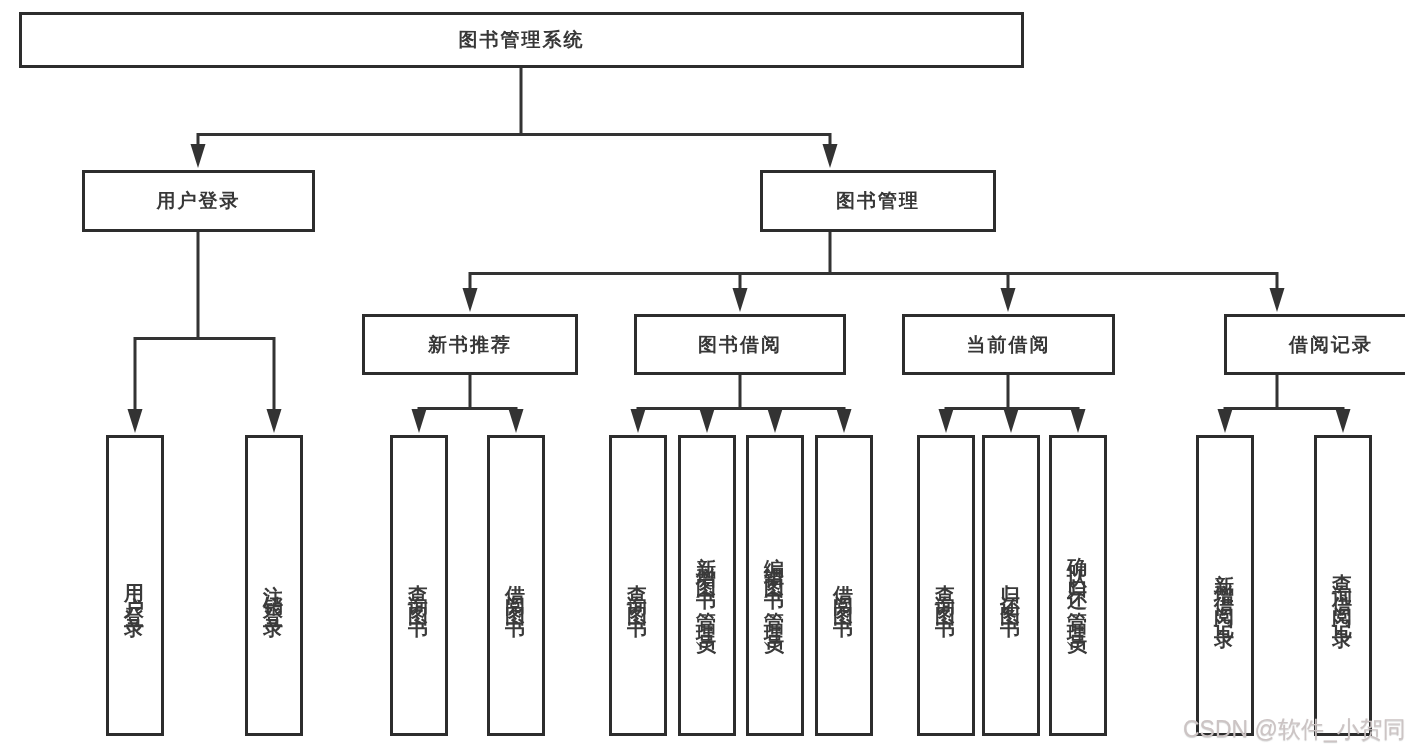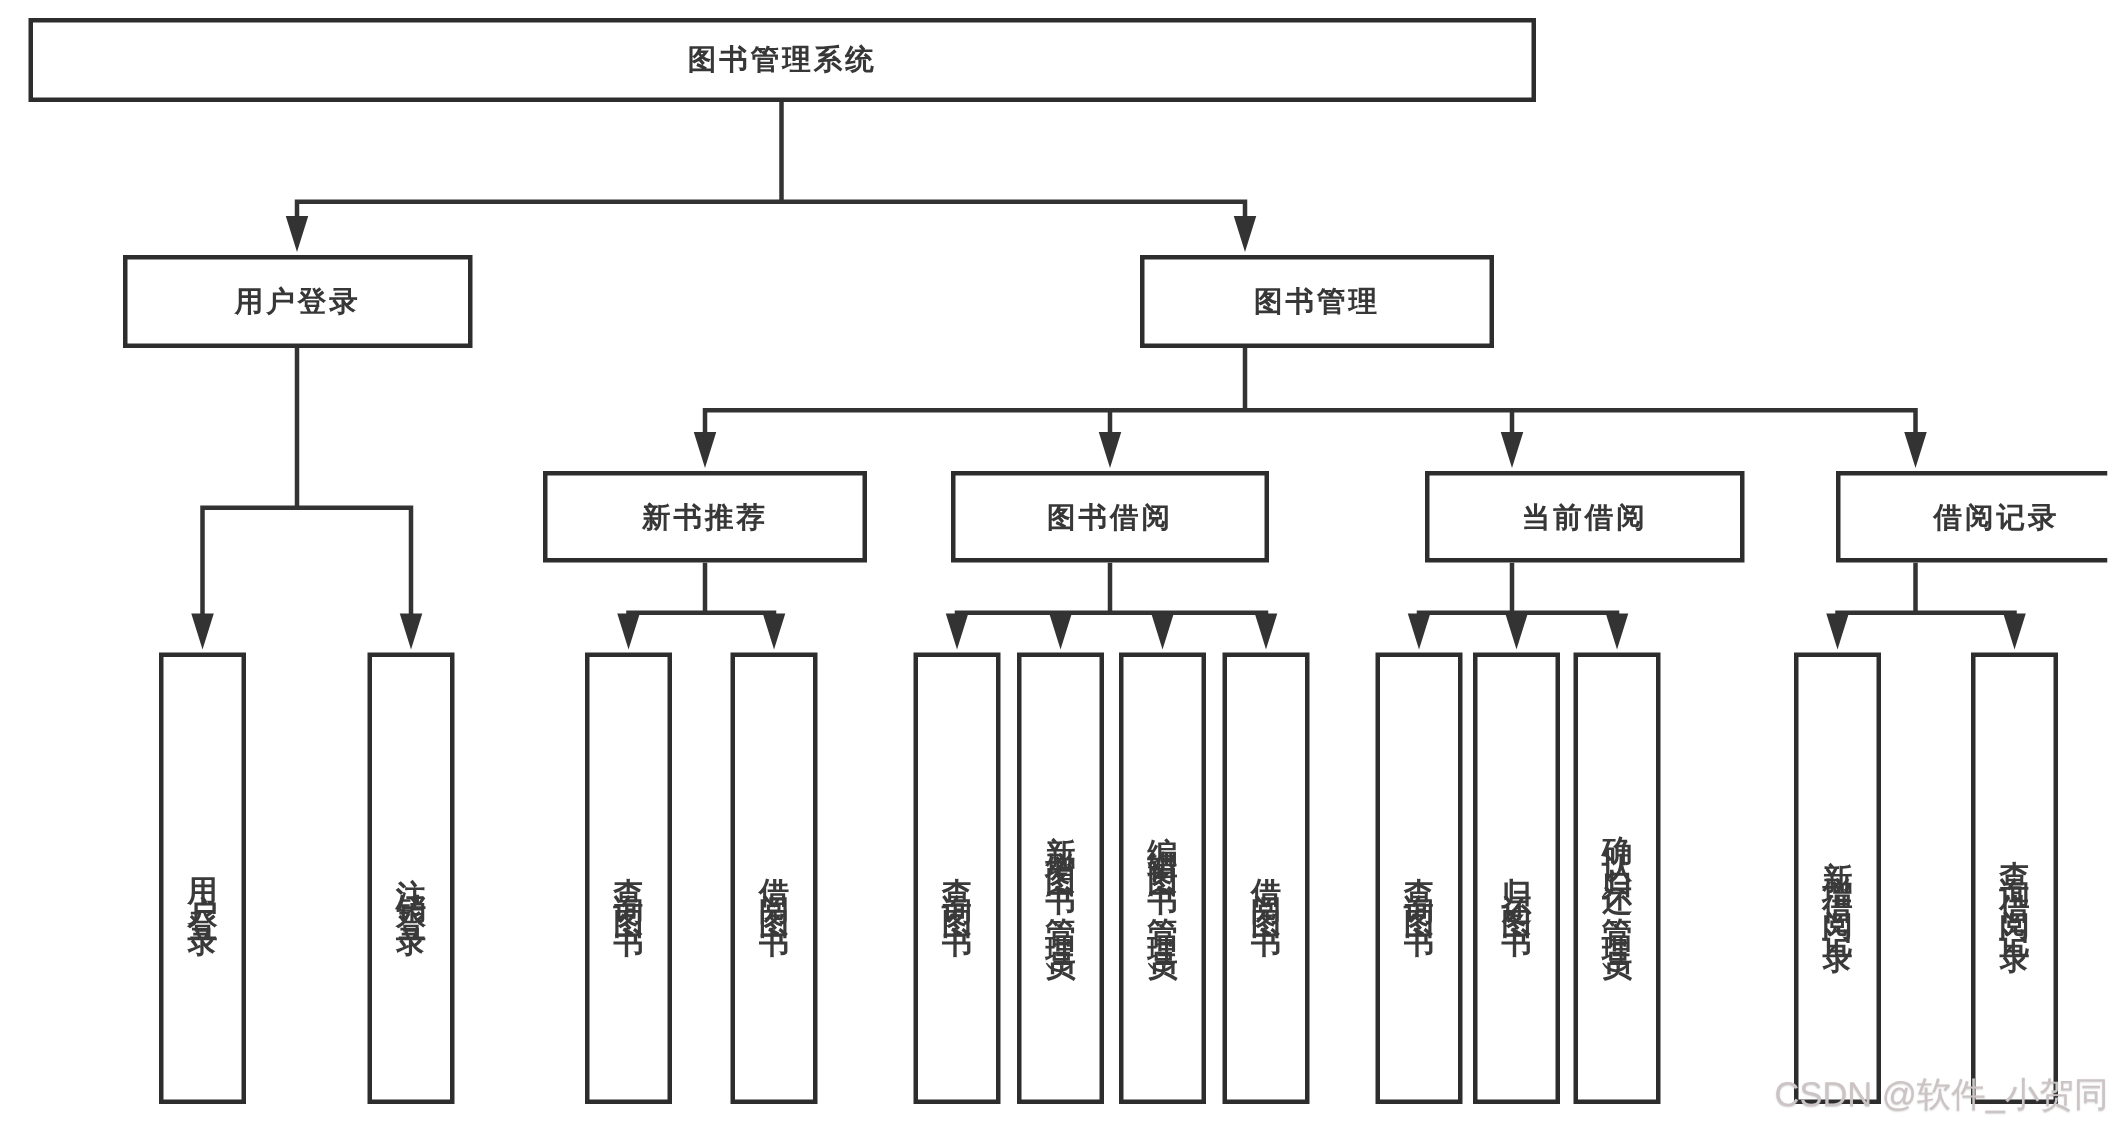--- a/index.html
+++ b/index.html
@@ -106,21 +106,21 @@
   <div class="node hnode" style="left:712px;top:170px;width:236px;height:62px;margin-left:48px;">
     <span>图书管理</span>
   </div>
 
   <div class="node hnode" style="left:634px;top:314px;width:212px;height:61px;">
     <span>图书借阅</span>
   </div>
   <div class="node hnode" style="left:362px;top:314px;width:216px;height:61px;">
     <span>新书推荐</span>
   </div>
-  <div class="node hnode" style="left:902px;top:314px;width:213px;height:61px;margin-left:48px;">
+  <div class="node hnode" style="left:902px;top:314px;width:213px;height:61px;">
     <span>当前借阅</span>
   </div>
   <div class="node hnode" style="left:1224px;top:314px;width:214px;height:61px;">
     <span>借阅记录</span>
   </div>
 
   <div class="node vnode" style="left:106px;">
     <span class="vtext">用户登录</span>
   </div>
   <div class="node vnode" style="left:245px;">

